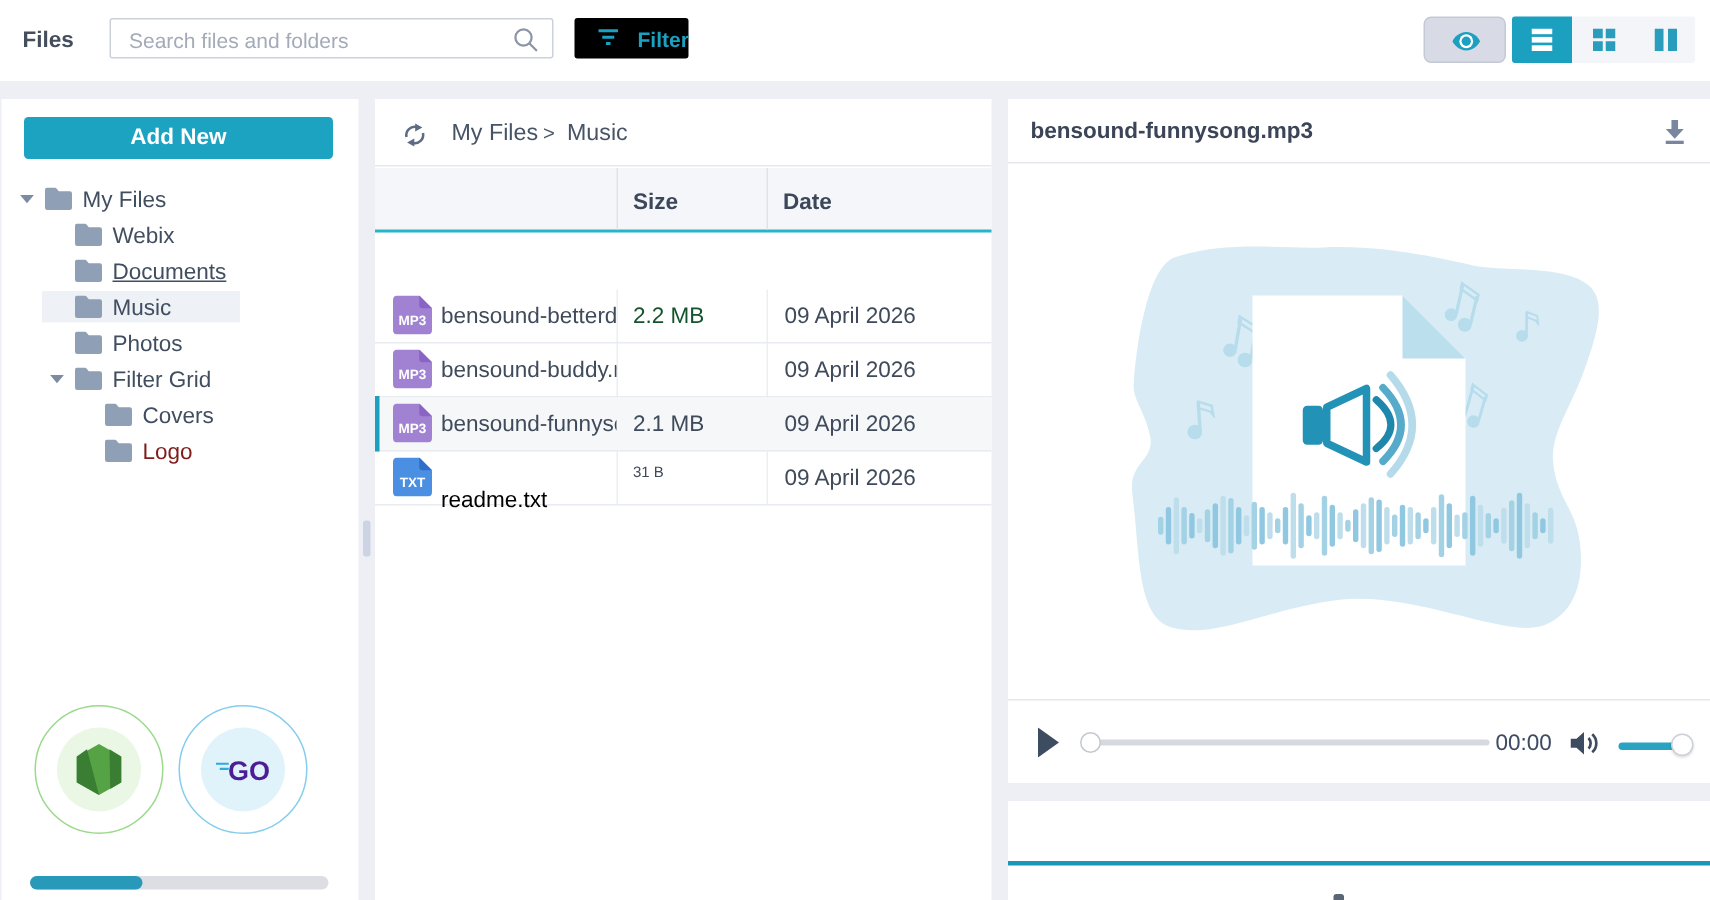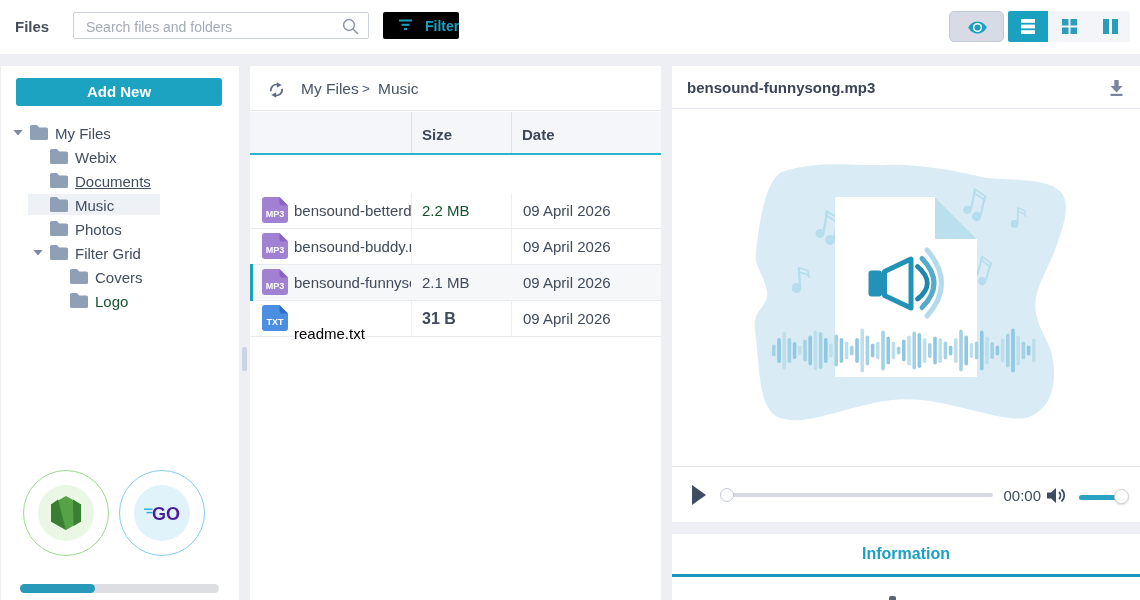--- a/index.html
+++ b/index.html
@@ -97,21 +97,21 @@
       <path d="M1.5,0 h5 a1.3,1.3 0 0 1 1,0.5 l1.7,2 h7.3 a1.5,1.5 0 0 1 1.5,1.5 v9.5 a1.5,1.5 0 0 1 -1.5,1.5 h-15 a1.5,1.5 0 0 1 -1.5,-1.5 v-12 a1.5,1.5 0 0 1 1.5,-1.5 z" fill="#8fa0b6"></path>
     </svg>
     <div class="abs" style="left:75px;top:245px;font-size:15px;color:#414e60;">Filter Grid</div>
     <svg class="abs" style="left:70px;top:268.5px;" width="18" height="15" viewBox="0 0 18 15">
       <path d="M1.5,0 h5 a1.3,1.3 0 0 1 1,0.5 l1.7,2 h7.3 a1.5,1.5 0 0 1 1.5,1.5 v9.5 a1.5,1.5 0 0 1 -1.5,1.5 h-15 a1.5,1.5 0 0 1 -1.5,-1.5 v-12 a1.5,1.5 0 0 1 1.5,-1.5 z" fill="#8fa0b6"></path>
     </svg>
     <div class="abs" style="left:95px;top:269px;font-size:15px;color:#414e60;">Covers</div>
     <svg class="abs" style="left:70px;top:292.5px;" width="18" height="15" viewBox="0 0 18 15">
       <path d="M1.5,0 h5 a1.3,1.3 0 0 1 1,0.5 l1.7,2 h7.3 a1.5,1.5 0 0 1 1.5,1.5 v9.5 a1.5,1.5 0 0 1 -1.5,1.5 h-15 a1.5,1.5 0 0 1 -1.5,-1.5 v-12 a1.5,1.5 0 0 1 1.5,-1.5 z" fill="#8fa0b6"></path>
     </svg>
-    <div class="abs" style="left:95px;top:293px;font-size:15px;color:#14532d;">Logo</div>
+    <div class="abs" style="left:95px;top:293px;font-size:15px;color:#7f1d1d;">Logo</div>
   </div>
 
 <div class="abs" style="left:242px;top:347px;width:4.5px;height:24px;background:#ccd3e2;border-radius:2px;"></div>
 
 <div class="abs" style="left:23px;top:470px;width:86px;height:86px;border:1px solid #9bd98c;border-radius:50%;"></div>
 <div class="abs" style="left:38px;top:485px;width:56px;height:56px;background:#e9f7e4;border-radius:50%;"></div>
 <svg class="abs" style="left:51px;top:496px;" width="30" height="34" viewBox="0 0 30 34">
   <polygon points="15,0 30,8.5 30,25.5 15,34 0,25.5 0,8.5" fill="#55a345"></polygon>
   <polygon points="7,3.5 0,8.5 0,25.5 15,34" fill="#3a7e33"></polygon>
   <polygon points="22,3.5 30,8.5 30,25.5 22.5,30" fill="#3a7e33"></polygon>
@@ -182,21 +182,21 @@
         <div class="abs" style="left:172px;top:9px;font-size:15px;color:#3f4a5a;">2.1 MB</div>
         <div class="abs" style="left:273px;top:9px;font-size:15px;color:#3f4a5a;">09 April 2026</div>
       </div>
       <div class="abs" style="left:0;top:235px;width:411px;height:36px;border-bottom:1px solid #e8ebf0;">
         <div class="abs" style="left:12px;top:4px;"><svg width="26" height="26" viewBox="0 0 26 26">
             <path d="M3,0 H17.5 L26,8.5 V23 Q26,26 23,26 H3 Q0,26 0,23 V3 Q0,0 3,0 Z" fill="#4a8fe2"></path>
             <path d="M17.5,0 V6.5 Q17.5,8.5 19.5,8.5 H26 Z" fill="#2e6ec9"></path>
             <text x="13" y="19.5" font-family="Liberation Sans, sans-serif" font-size="9" font-weight="bold" fill="#fff" text-anchor="middle">TXT</text>
           </svg></div>
         <div class="abs" style="left:44px;top:24px;width:117px;font-size:15px;color:#000000;white-space:nowrap;overflow:hidden;">readme.txt</div>
-        <div class="abs" style="left:172px;top:9px;font-size:16px;color:#3f4a5a;font-weight:bold;">31 B</div>
+        <div class="abs" style="left:172px;top:9px;font-size:10px;color:#3f4a5a;">31 B</div>
         <div class="abs" style="left:273px;top:9px;font-size:15px;color:#3f4a5a;">09 April 2026</div>
       </div>
     </div>
 </div>
 
 <div class="abs" id="rightpanel" style="left:672px;top:66px;width:468px;height:456px;background:#ffffff;">
   <div class="abs" style="left:0;top:0;width:468px;height:43px;border-bottom:1px solid #e4e7ed;">
     <div class="abs" style="left:15px;top:13px;font-size:15px;font-weight:bold;color:#3b4557;">bensound-funnysong.mp3</div>
     <svg class="abs" style="left:437px;top:14px;" width="15" height="16" viewBox="0 0 15 16">
       <rect x="5.3" y="0" width="4.4" height="6.5" fill="#7a86a0"></rect>
@@ -291,34 +291,33 @@
       <rect x="323.6" y="235.5" width="3.6" height="10" rx="1.8" fill="#8fc8e0"></rect>
       <rect x="328.8" y="228.5" width="3.6" height="24" rx="1.8" fill="#bedeec"></rect>
       <rect x="334" y="223.5" width="3.6" height="34" rx="1.8" fill="#a3d2e5"></rect>
       <rect x="339.20000000000005" y="218.5" width="3.6" height="44" rx="1.8" fill="#8fc8e0"></rect>
       <rect x="344.4" y="225.5" width="3.6" height="30" rx="1.8" fill="#bedeec"></rect>
       <rect x="349.6" y="231.5" width="3.6" height="18" rx="1.8" fill="#a3d2e5"></rect>
       <rect x="354.8" y="235.5" width="3.6" height="10" rx="1.8" fill="#8fc8e0"></rect>
       <rect x="360" y="228.5" width="3.6" height="24" rx="1.8" fill="#bedeec"></rect>
     </svg>
 
-  <div class="abs" style="left:0;top:400px;width:468px;height:69px;border-top:1px solid #e4e7ed;text-align:right;">
+  <div class="abs" style="left:0;top:400px;width:468px;height:69px;border-top:1px solid #e4e7ed;">
     <svg class="abs" style="left:19px;top:18px;" width="15" height="20" viewBox="0 0 15 20">
       <polygon points="1,0 15,10 1,20" fill="#3e4c62"></polygon>
     </svg>
     <div class="abs" style="left:55px;top:26px;width:266px;height:4px;background:#d6d9df;border-radius:2px;"></div>
     <div class="abs" style="left:48px;top:21px;width:14px;height:14px;background:#fff;border:1.5px solid #c3c8d1;border-radius:50%;"></div>
     <div class="abs" style="left:325px;top:20px;width:44px;font-size:15px;color:#3e4c62;">00:00</div>
     <svg class="abs" style="left:375px;top:20px;" width="21" height="17" viewBox="0 0 21 17">
       <path d="M0,5.5 V11.5 H4 L9,16 V1 L4,5.5 Z" fill="#3e4c62"></path>
       <path d="M12,5 A5,5 0 0 1 12,12" fill="none" stroke="#3e4c62" stroke-width="1.8"></path>
       <path d="M14.5,2.5 A8,8 0 0 1 14.5,14.5" fill="none" stroke="#3e4c62" stroke-width="1.8"></path>
     </svg>
     <div class="abs" style="left:407px;top:27.5px;width:44px;height:5px;background:#2aa2c2;border-radius:2.5px;"></div>
     <div class="abs" style="left:442px;top:22px;width:15px;height:15px;background:#fff;border:1px solid #ccd0d8;border-radius:50%;box-shadow:0 1px 2px rgba(0,0,0,0.15);"></div>
   </div>
 </div>
 
 <div class="abs" style="left:672px;top:534px;width:468px;height:66px;background:#ffffff;">
-  <div class="abs" style="left:0;top:11px;width:468px;text-align:center;font-size:16px;font-weight:bold;color:#1ba0c0;">Information</div>
   <div class="abs" style="left:0;top:40px;width:468px;height:2.5px;background:#1a97bd;"></div>
   <div class="abs" style="left:217px;top:62px;width:7px;height:4px;background:#5a6575;border-radius:2px 2px 0 0;"></div>
 </div>
 
 </body></html>

